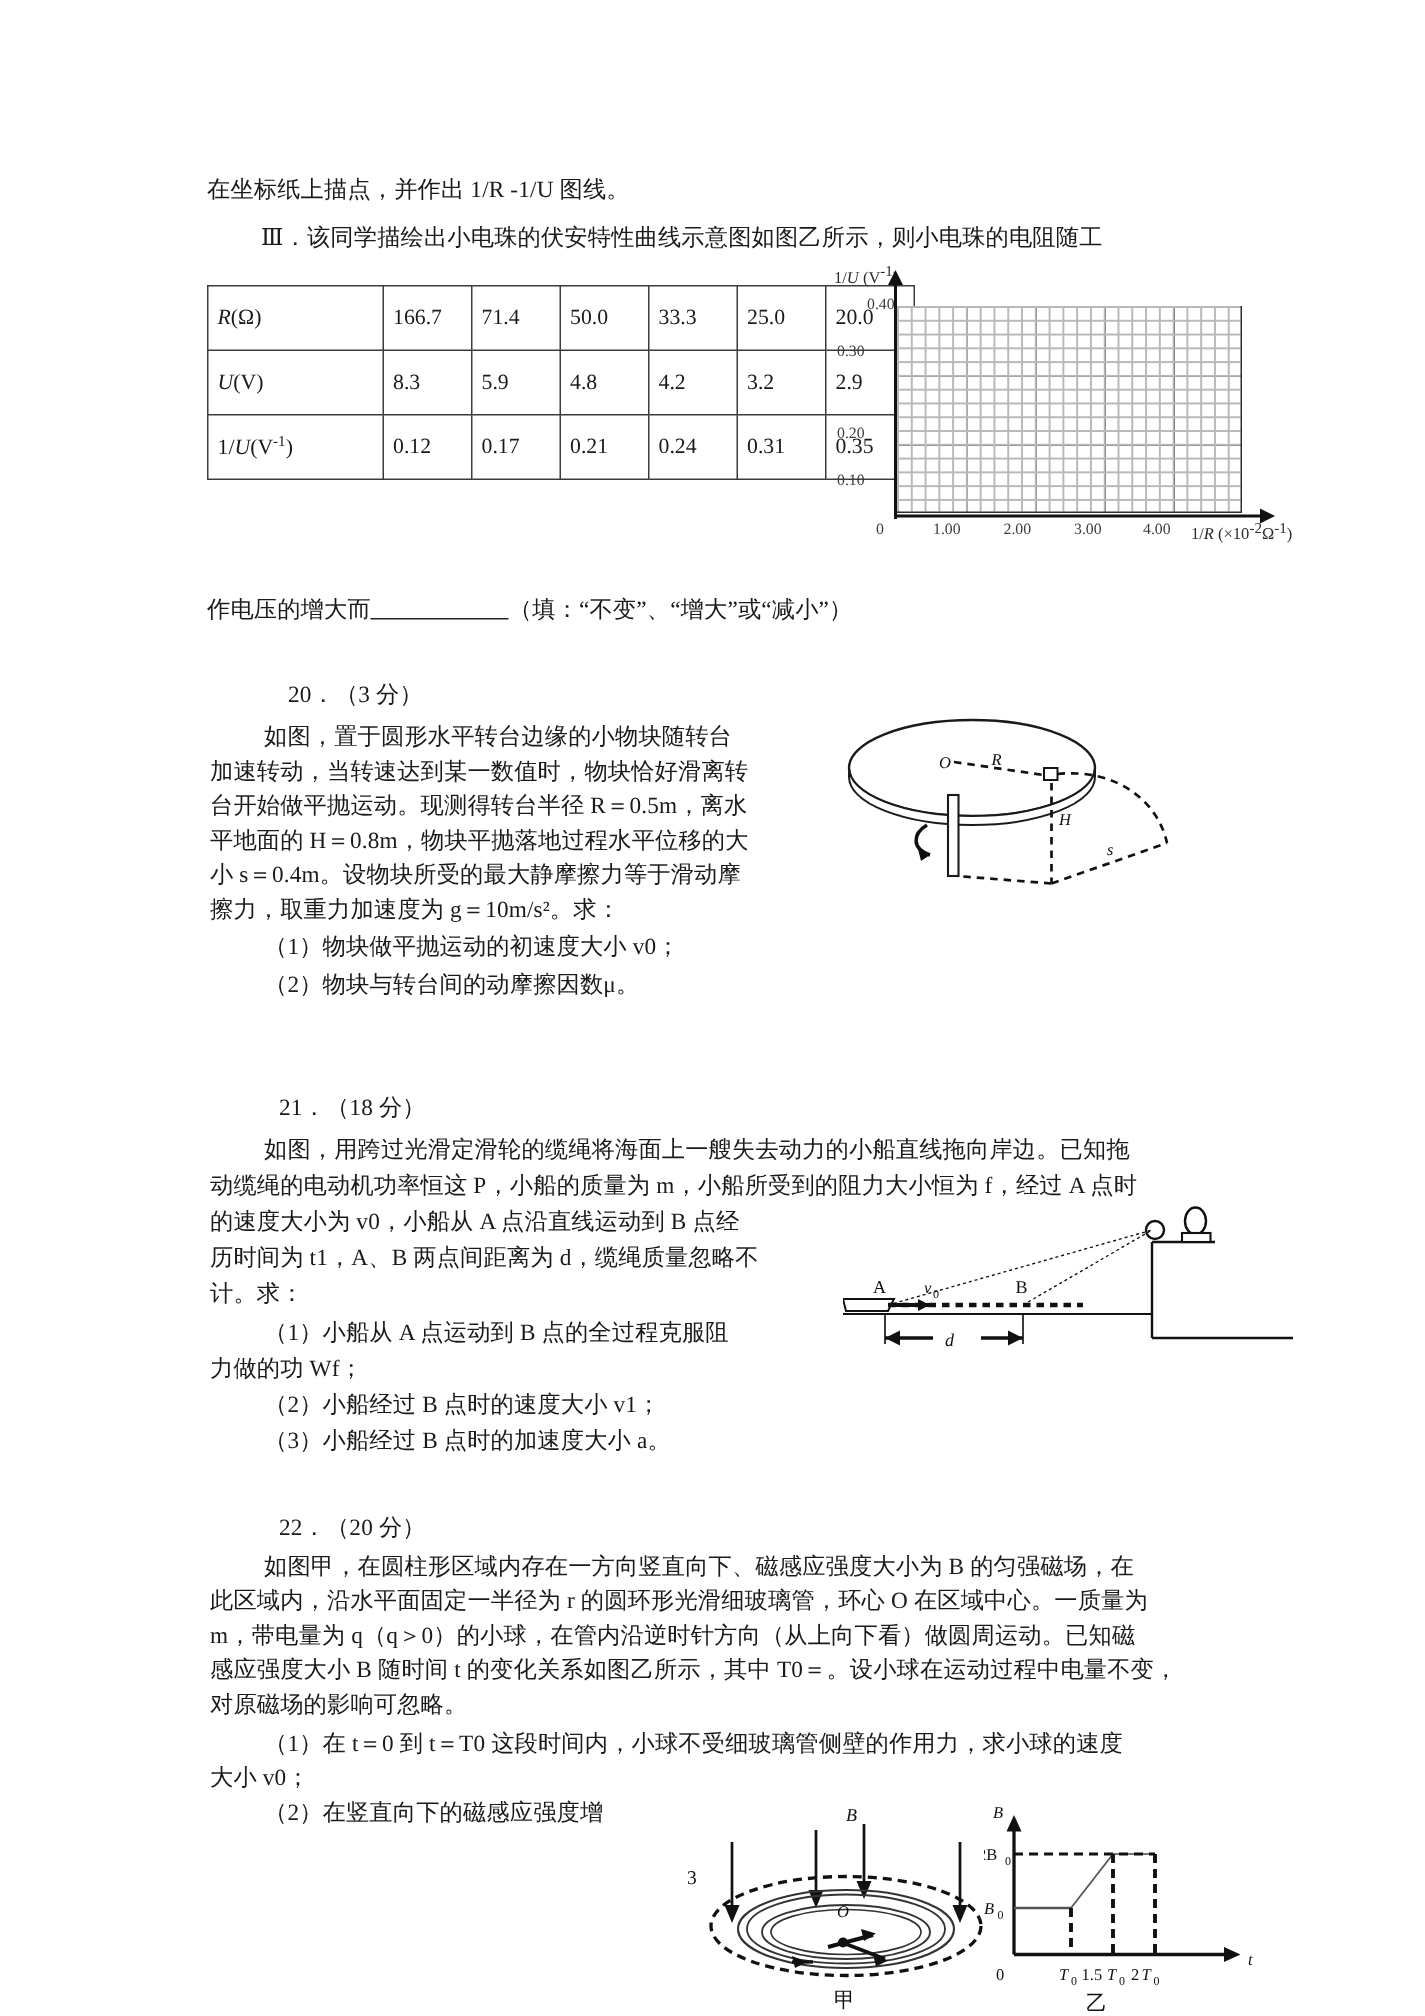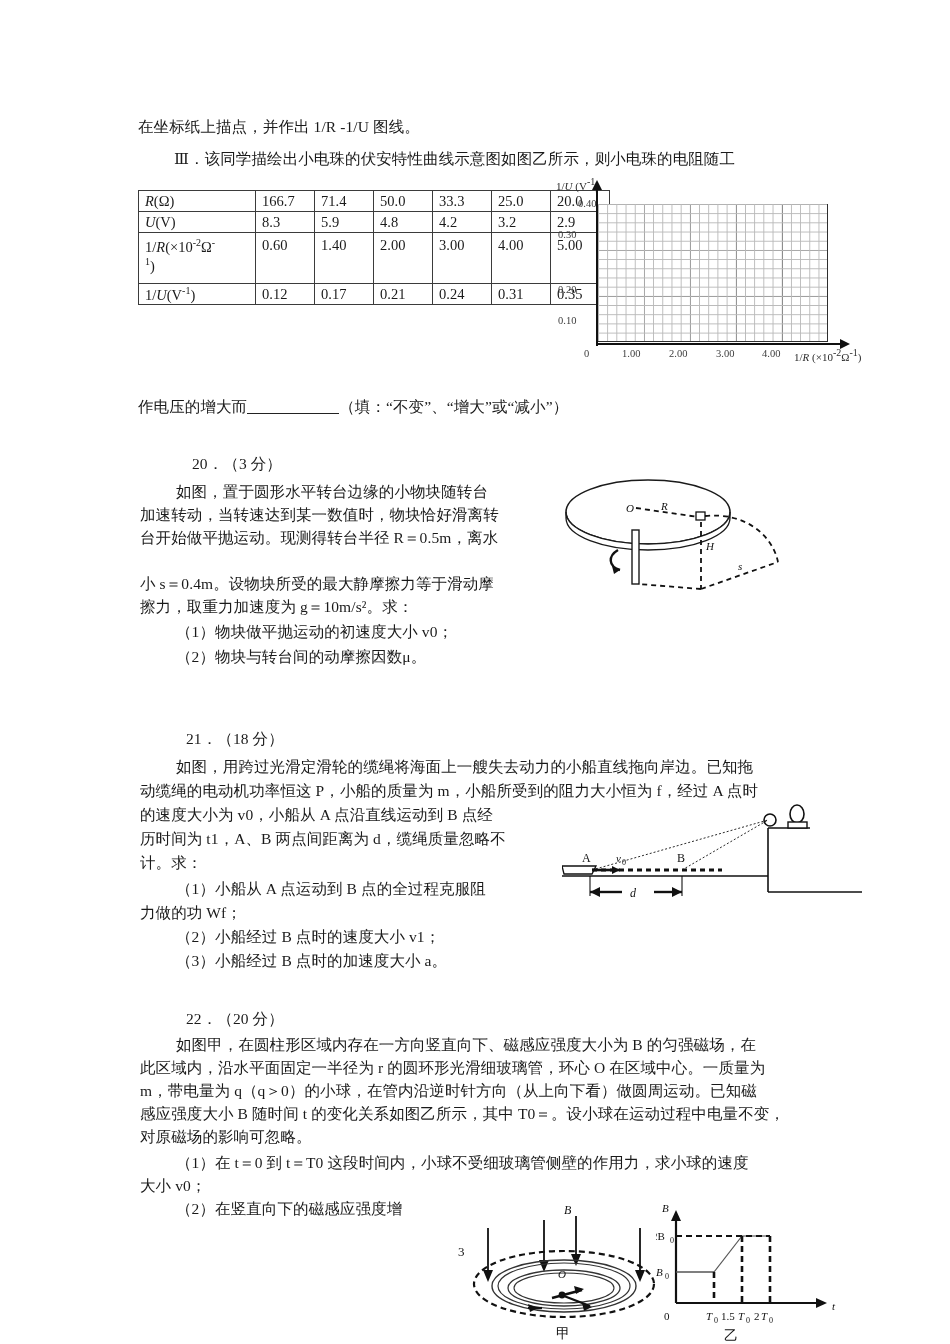--- a/index.html
+++ b/index.html
@@ -42,21 +42,21 @@
   
   .datatable {
     position: absolute;
     left: 138px;
     top: 190px;
     border-collapse: collapse;
     font-size: 14.5px;
   }
   .datatable td {
     border: 1px solid #3b3b3b;
-    padding: 0 6px;
+    padding: 11px 6px;
     height: 20px;
     text-align: left;
     vertical-align: middle;
     font-family: "Liberation Serif", serif;
   }
   .datatable td.lbl { width: 104px; }
   .datatable td.val { width: 46px; text-align: left; margin-left: 41px;}
   .datatable tr.tall td { height: 46px; vertical-align: top; padding-top: 4px;}
 
   
@@ -164,29 +164,20 @@
     </tr>
     <tr>
       <td class="lbl"><span class="ital">U</span>(V)</td>
       <td class="val">8.3</td>
       <td class="val">5.9</td>
       <td class="val">4.8</td>
       <td class="val">4.2</td>
       <td class="val">3.2</td>
       <td class="val">2.9</td>
     </tr>
-    <tr class="tall">
-      <td class="lbl">1/<span class="ital">R</span>(×10<span class="sup">-2</span>Ω<span class="sup">-</span><br><span class="sup">1</span>)</td>
-      <td class="val">0.60</td>
-      <td class="val">1.40</td>
-      <td class="val">2.00</td>
-      <td class="val">3.00</td>
-      <td class="val">4.00</td>
-      <td class="val">5.00</td>
-    </tr>
     <tr>
       <td class="lbl">1/<span class="ital">U</span>(V<span class="sup">-1</span>)</td>
       <td class="val">0.12</td>
       <td class="val">0.17</td>
       <td class="val">0.21</td>
       <td class="val">0.24</td>
       <td class="val">0.31</td>
       <td class="val">0.35</td>
     </tr>
   </tbody>
@@ -221,20 +212,21 @@
   <div class="ln" style="left:138px; top:398px;">
     <span>作电压的增大而</span><span class="blank-line"></span><span>（填：“不变”、“增大”或“减小”）</span>
   </div>
 
   <div class="ln" style="left:192px; top:455px;">
     <span>20．</span><span>（3 分）</span>
   </div>
   <div class="ln" style="left:140px; top:506px;"><span>加速转动，当转速达到某一数值时，物块恰好滑离转</span></div>
   <div class="ln" style="left:176px; top:483px;"><span>如图，置于圆形水平转台边缘的小物块随转台</span></div>
   <div class="ln" style="left:140px; top:529px;"><span>台开始做平抛运动。现测得转台半径 R＝0.5m，离水</span></div>
+  <div class="ln" style="left:140px; top:552px;"><span>平地面的 H＝0.8m，物块平抛落地过程水平位移的大</span></div>
   <div class="ln" style="left:140px; top:575px;"><span>小 s＝0.4m。设物块所受的最大静摩擦力等于滑动摩</span></div>
   <div class="ln" style="left:140px; top:598px;"><span>擦力，取重力加速度为 g＝10m/s²。求：</span></div>
   <div class="ln" style="left:176px; top:623px;"><span>（1）物块做平抛运动的初速度大小 v0；</span></div>
   <div class="ln" style="left:176px; top:648px;"><span>（2）物块与转台间的动摩擦因数μ。</span></div>
 
   <div class="fig-turntable">
     <svg width="300" height="158" viewBox="0 0 300 158">
 
       <ellipse cx="100" cy="50" rx="82" ry="32" fill="#ffffff" stroke="#1a1a1a" stroke-width="1.6"></ellipse>
 

